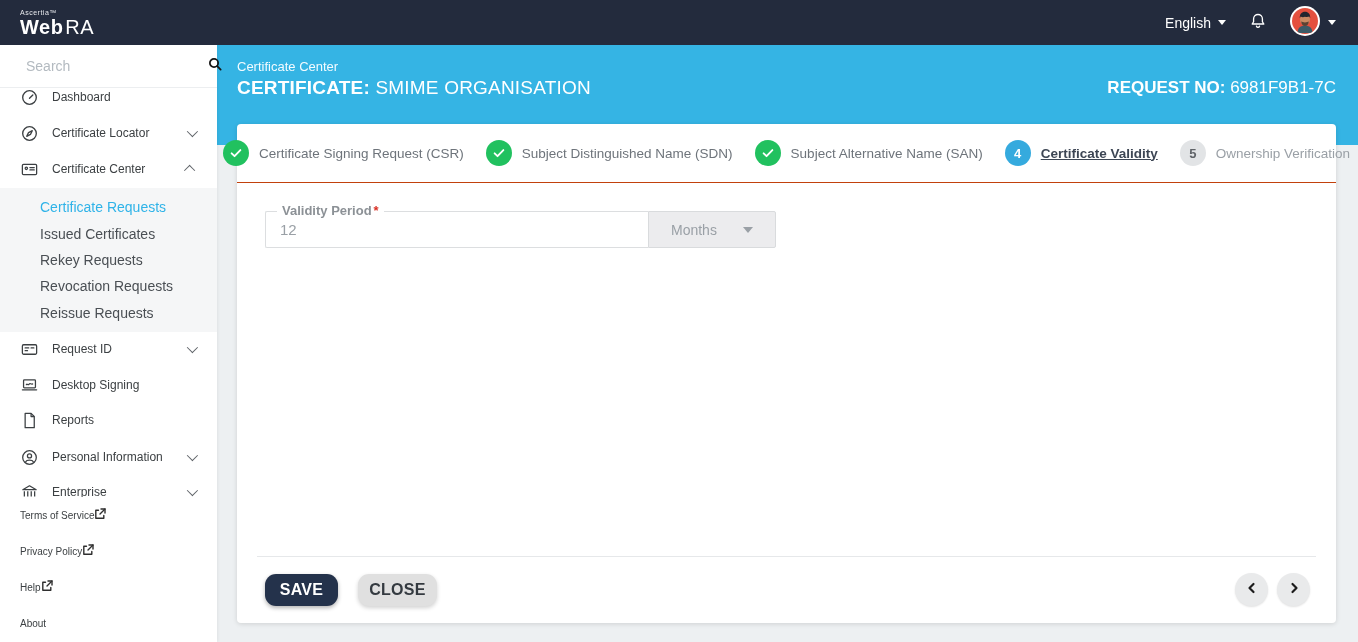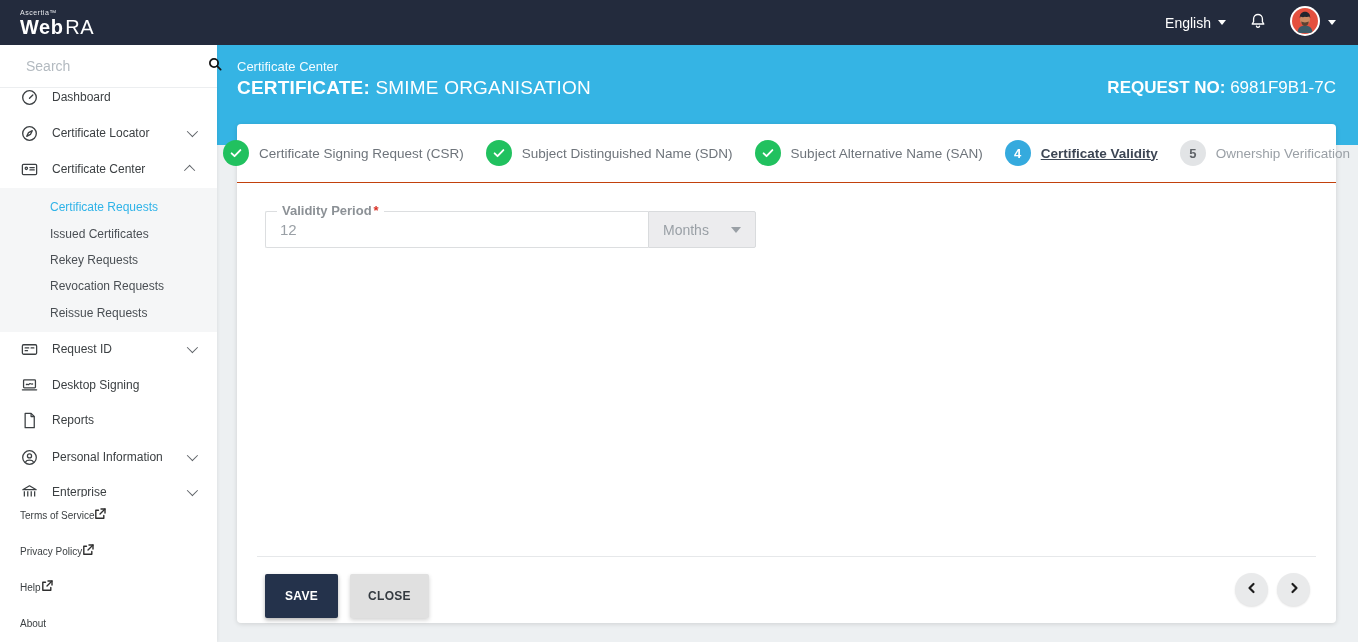--- a/index.html
+++ b/index.html
@@ -23,21 +23,21 @@
   .search-row { position:absolute; left:0; top:0; width:217px; height:43px; border-bottom:1px solid #eceef0; display:flex; align-items:center; padding:0 18px 0 26px; }
   .search-input { border:none; outline:none; flex:1; font-size:14px; color:#444; font-family:"Liberation Sans",sans-serif; }
   .search-input::placeholder { color:#b3bac0; }
   .nav-item { position:absolute; left:0; width:217px; height:36px; display:flex; align-items:center; padding-left:20px; cursor:pointer; }
   .nav-item .nav-icon { width:19px; height:19px; margin-right:13px; display:flex; align-items:center; justify-content:center; }
   .nav-item .nav-label { font-size:12px; color:#3c4043; }
   .chev { position:absolute; right:22px; width:8px; height:8px; border-right:1.6px solid #5f6368; border-bottom:1.6px solid #5f6368; }
   .chev.down { transform:rotate(45deg) translateY(-2px); }
   .chev.up { transform:rotate(-135deg) translateY(-2px); }
   .submenu { position:absolute; left:0; top:143px; width:217px; height:144px; background:#f5f6f7; display:flex; flex-direction:column; justify-content:space-around; padding:6px 0; }
-  .submenu-item { padding-left:50px; font-size:12px; color:#4a4f54; cursor:pointer; line-height:22px; }
+  .submenu-item { padding-left:40px; font-size:14px; color:#4a4f54; cursor:pointer; line-height:22px; }
   .submenu-item.active { color:#2fb3e8; }
   .side-footer { position:absolute; left:0; top:452px; width:217px; height:145px; background:#fff; }
   .side-link { position:absolute; left:20px; display:flex; align-items:center; font-size:10px; color:#3c4043; cursor:pointer; height:20px; }
 
   
   .page-header { position:absolute; left:217px; top:45px; width:1141px; height:100px; background:#35b4e4; z-index:5; }
   .bc { position:absolute; left:20px; top:14px; color:#f2fbff; font-size:13px; }
   .page-title { position:absolute; left:20px; top:32px; color:#fff; font-size:19px; letter-spacing:.2px; }
   .page-title .bold { font-weight:700; }
   .req { position:absolute; right:22px; top:33px; color:#fff; font-size:17px; }
@@ -55,29 +55,29 @@
   .step-label.done { color:#6e747b; }
   .step-label.active { color:#3d4654; font-weight:700;text-decoration:underline; }
   .step-label.pending { color:#9aa0a6; }
   .step-sep { width:5px; height:2px; border-radius:1px; background:#cdd2d7; margin:0 11px; }
 
   
   .vp-group { position:absolute; left:28px; top:87px; display:flex; }
   .vp-label { position:absolute; top:-8px; left:12px; background:#fff; padding:0 5px; font-size:13px; font-weight:700; color:#8c9196; z-index:2; }
   .vp-label .req-star { color:#d93025; margin-left:2px; }
   .vp-input { width:383px; height:37px; border:1px solid #dcdee0; border-right:none; border-radius:2px 0 0 2px; font-size:15px; color:#9aa0a6; padding:0 14px; outline:none; background:#fff; font-family:"Liberation Sans",sans-serif; }
-  .vp-unit { width:108px; height:37px; background:#ececee; border:1px solid #d9dbdd; border-radius:0 2px 2px 0; display:flex; align-items:center; justify-content:space-between; padding:0 14px; cursor:default; }
+  .vp-unit { width:128px; height:37px; background:#ececee; border:1px solid #d9dbdd; border-radius:0 2px 2px 0; display:flex; align-items:center; justify-content:space-between; padding:0 22px; cursor:default; }
   .vp-unit-text { font-size:14px; color:#9aa0a6; }
   .tri-down { width:0; height:0; border-left:5px solid transparent; border-right:5px solid transparent; border-top:6px solid #9aa0a6; }
 
   
   .card-divider { position:absolute; left:20px; right:20px; top:432px; height:1px; background:#e6e8ea; }
-  .btn { position:absolute; top:450px; height:44px; border:none; border-radius:2px; font-size:12px; font-weight:700; letter-spacing:.3px; cursor:pointer; font-family:"Liberation Sans",sans-serif; }
+  .btn { position:absolute; top:450px; height:32px; border:none; border-radius:11px; font-size:16px; font-weight:700; letter-spacing:.3px; cursor:pointer; font-family:"Liberation Sans",sans-serif; }
   .btn-save { left:28px; width:73px; background:#24324b; color:#fff; box-shadow:0 2px 4px rgba(0,0,0,.3); }
-  .btn-close { left:113px; width:79px; background:#e0e0e0; color:#343a40; box-shadow:0 2px 4px rgba(0,0,0,.18); }
+  .btn-close { left:121px; width:79px; background:#e0e0e0; color:#343a40; box-shadow:0 2px 4px rgba(0,0,0,.18); }
   .nav-arrows { position:absolute; right:26px; top:449px; display:flex; gap:9px; }
   .circle-btn { width:33px; height:33px; border-radius:50%; background:#e9eaeb; border:none; display:flex; align-items:center; justify-content:center; cursor:pointer; box-shadow:0 1px 2px rgba(0,0,0,.12); }
 </style>
 </head>
 <body>
 
 <div class="topbar">
   <div class="brand">
     <span class="brand-top">Ascertia™</span>
     <span class="brand-main"><span class="b">Web</span><span class="l">RA</span></span>

